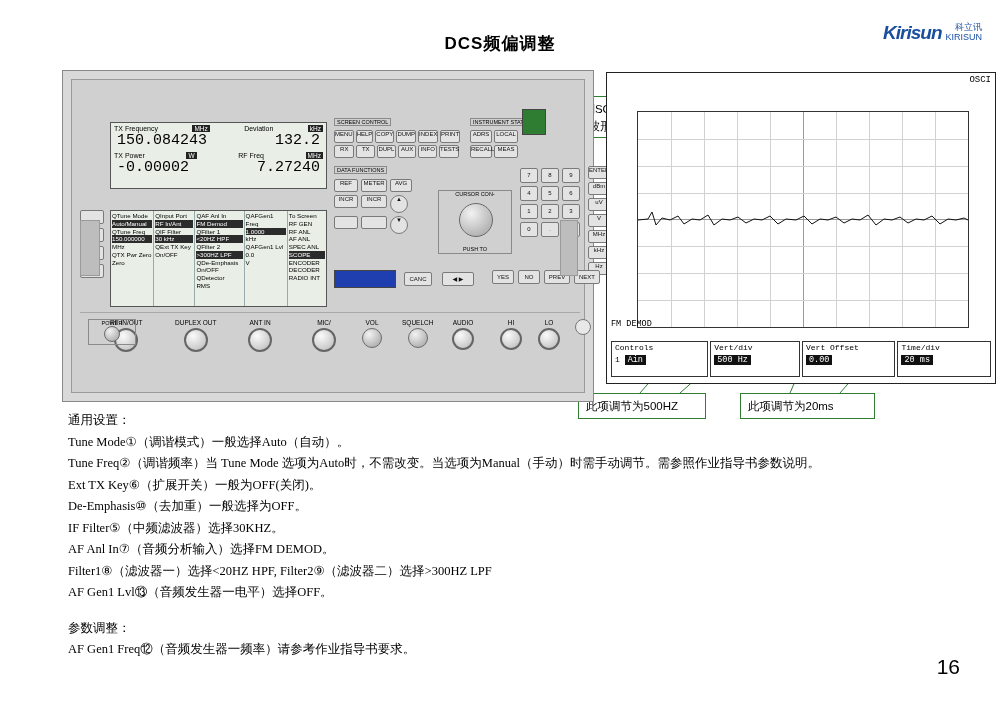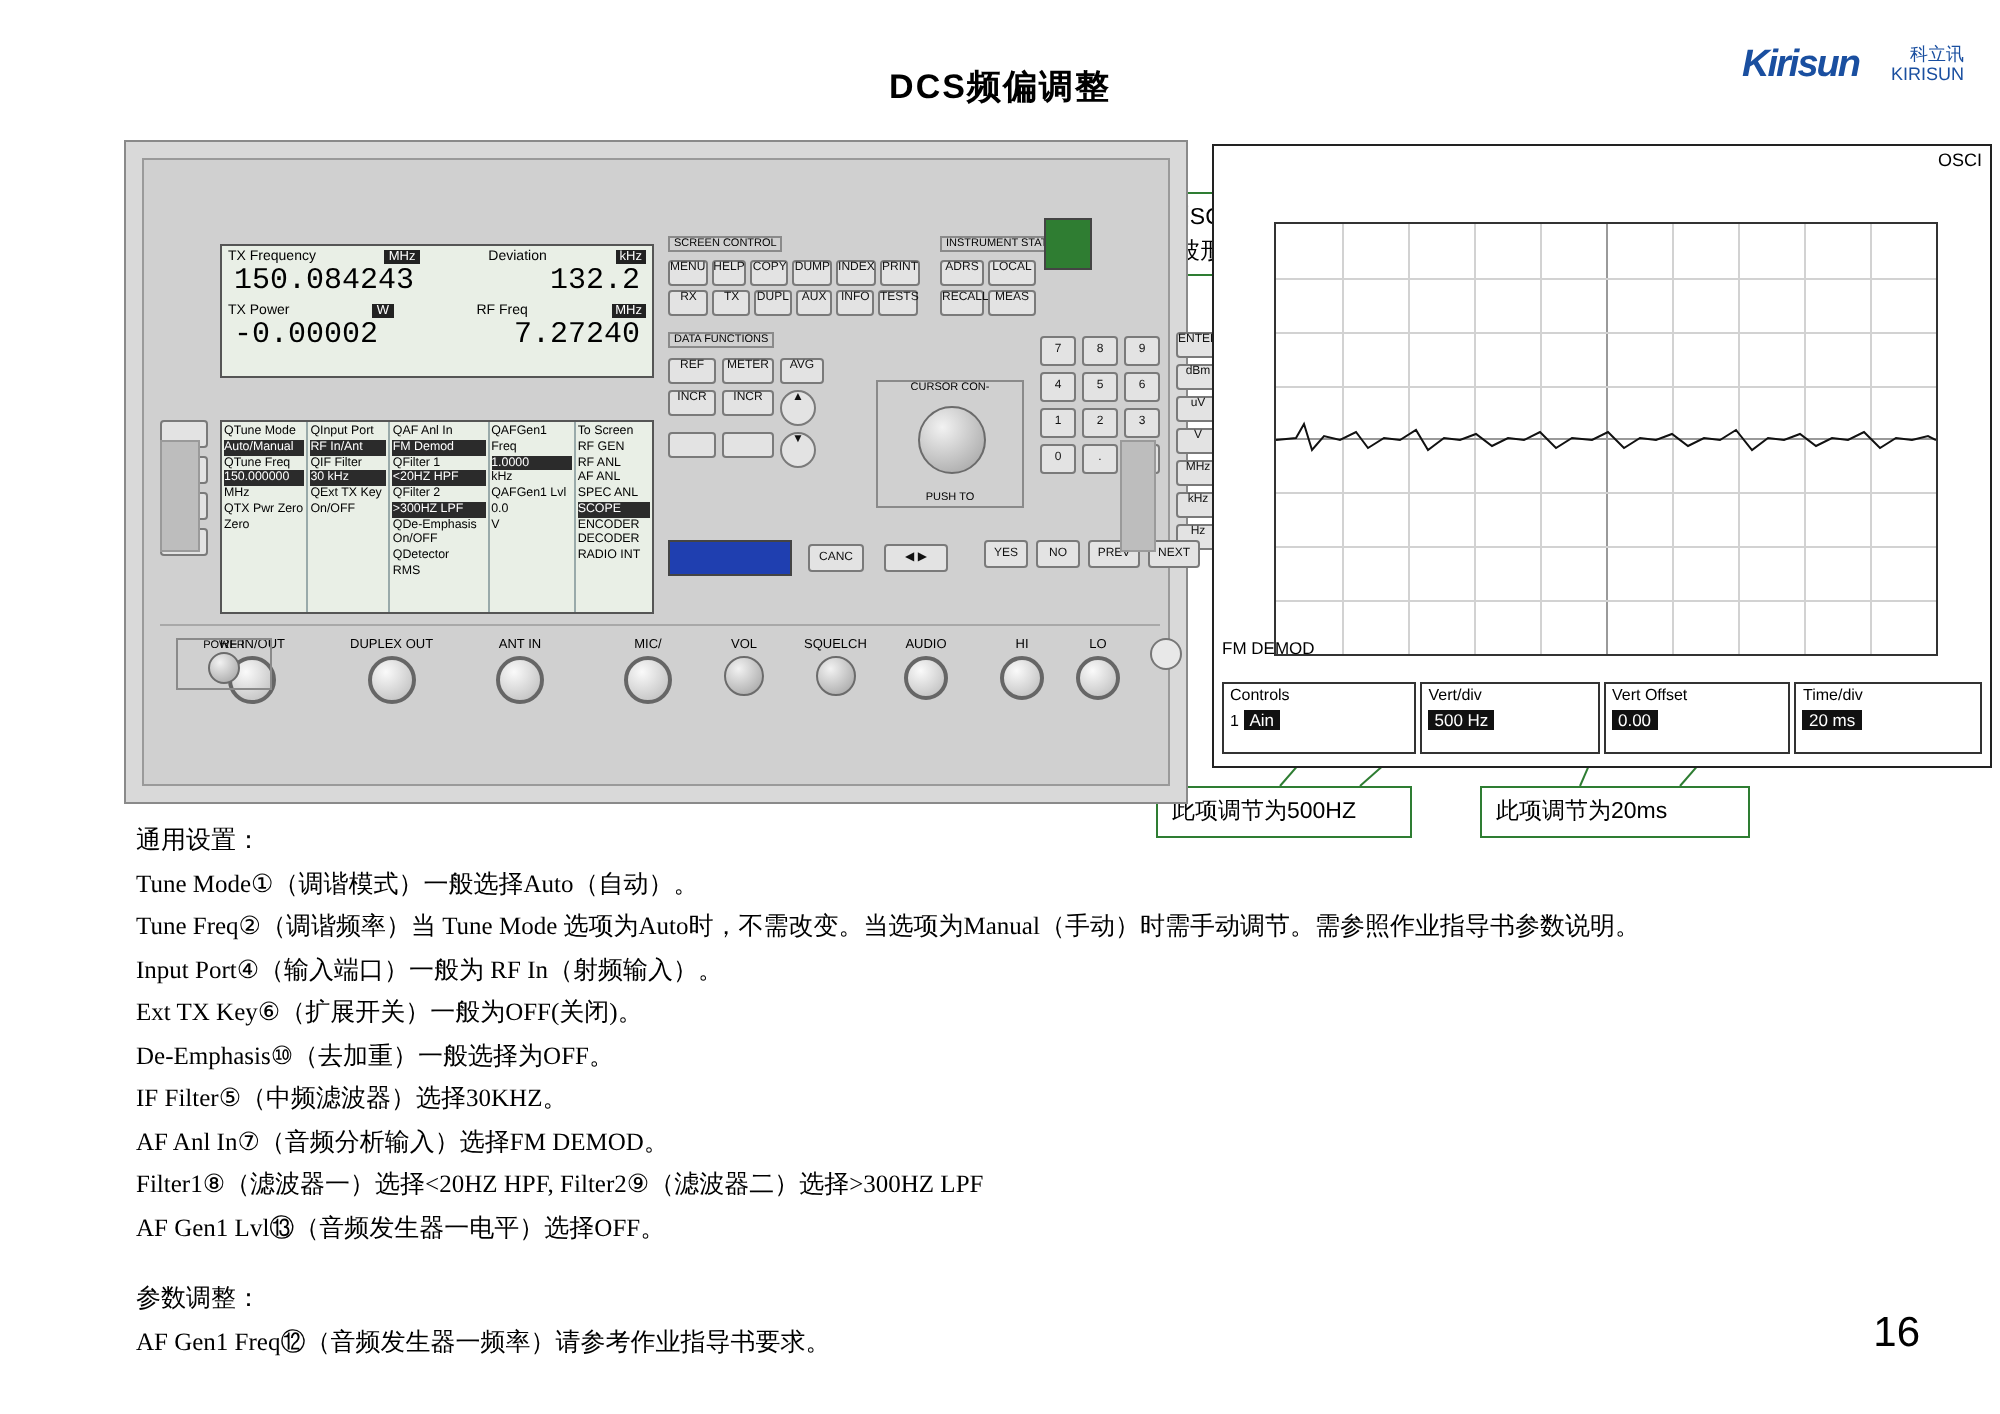--- a/index.html
+++ b/index.html
@@ -8,21 +8,21 @@
     font-family:"Liberation Sans","DejaVu Sans",sans-serif;
     color:#000;overflow:hidden;
   }
   .abs{position:absolute;}
   
   #page-title{
     left:0;top:32px;width:1000px;text-align:center;
     font-size:17px;font-weight:bold;letter-spacing:1px;
   }
   #brand{
-    right:18px;top:22px;display:flex;align-items:center;gap:16px;
+    right:18px;top:22px;display:flex;align-items:center;gap:4px;
   }
   #brand .logo-text{color:#1a4fa0;font-size:19px;font-weight:bold;font-style:italic;letter-spacing:-1px;}
   #brand .logo-cn{color:#1a4fa0;font-size:9px;line-height:1.1;text-align:right;}
   
   .callout{
     border:1px solid #2e7d32;background:#ffffff;color:#000;
     font-size:11.5px;line-height:1.45;padding:4px 7px;
     box-sizing:border-box;
   }
   
@@ -54,21 +54,21 @@
     border:1px solid #6b6b6b;
   }
   .port{
     border-radius:50%;background:radial-gradient(circle at 35% 30%,#fafafa,#b8b8b8);
     border:2px solid #666;
   }
   .portlbl{font-size:6.5px;text-align:center;}
   
   #scope{
     left:606px;top:72px;width:388px;height:310px;
-    background:#ffffff;border:1px solid #222;
+    background:#ffffff;border:1px solid #222;font-family:Liberation Mono, monospace;
   }
   #grid{
     position:absolute;left:30px;top:38px;width:330px;height:215px;
     background:#ffffff;border:1px solid #333;
   }
   .gl{position:absolute;background:#d2d2d2;}
   #scope-ctrl{
     position:absolute;left:4px;top:268px;right:4px;height:36px;
     display:flex;font-size:8px;
   }
@@ -419,21 +419,20 @@
       <span class="ctrl-title">Time/div</span><br>
       <span class="ctrl-val">20 ms</span>
     </div>
   </div>
 </div>
 
 <div class="abs" id="bodytext">
   <div class="t">通用设置：</div>
   <div class="t">Tune Mode①（调谐模式）一般选择Auto（自动）。</div>
   <div class="t">Tune Freq②（调谐频率）当 Tune Mode 选项为Auto时，不需改变。当选项为Manual（手动）时需手动调节。需参照作业指导书参数说明。</div>
-  <div class="t">Input Port④（输入端口）一般为 RF In（射频输入）。</div>
   <div class="t">Ext TX Key⑥（扩展开关）一般为OFF(关闭)。</div>
   <div class="t">De-Emphasis⑩（去加重）一般选择为OFF。</div>
   <div class="t">IF Filter⑤（中频滤波器）选择30KHZ。</div>
   <div class="t">AF Anl In⑦（音频分析输入）选择FM DEMOD。</div>
   <div class="t">Filter1⑧（滤波器一）选择&lt;20HZ HPF, Filter2⑨（滤波器二）选择&gt;300HZ LPF</div>
   <div class="t">AF Gen1 Lvl⑬（音频发生器一电平）选择OFF。</div>
   <div style="height:14px;"></div>
   <div class="t">参数调整：</div>
   <div class="t">AF Gen1 Freq⑫（音频发生器一频率）请参考作业指导书要求。</div>
 </div>

